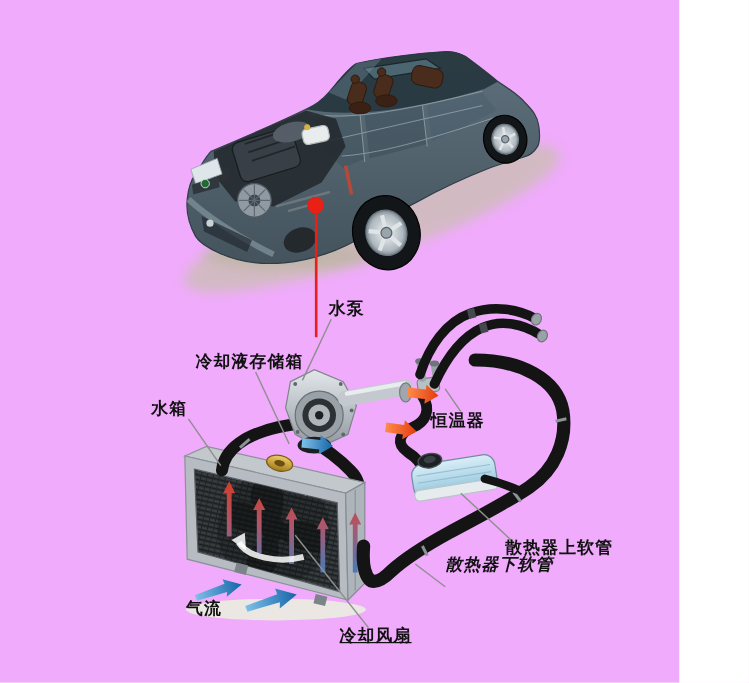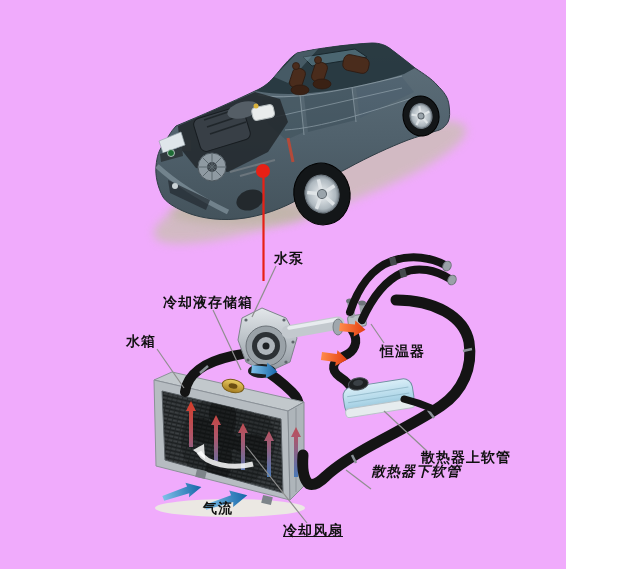--- a/index.html
+++ b/index.html
@@ -303,19 +303,19 @@
     <line class="leader" x1="384" y1="343" x2="371" y2="324"></line>
     <line class="leader" x1="428" y1="452" x2="384" y2="411"></line>
     <line class="leader" x1="371" y1="489" x2="346" y2="470"></line>
     <line class="leader" x1="307" y1="523" x2="246" y2="446"></line>
   </g>
 </svg>
 
 <div class="diagram-label" style="left:274px;top:251px;">水泵</div>
 <div class="diagram-label" style="left:163px;top:295px;">冷却液存储箱</div>
 <div class="diagram-label" style="left:126px;top:334px;">水箱</div>
-<div class="diagram-label" style="left:380px;top:344px;">恒温器</div>
+<div class="diagram-label" style="left:359px;top:344px;">恒温器</div>
 <div class="diagram-label" style="left:421px;top:450px;">散热器上软管</div>
 <div class="diagram-label" style="left:371px;top:464px;font-style:italic;">散热器下软管</div>
-<div class="diagram-label" style="left:155px;top:501px;margin-left:48px;">气流</div>
+<div class="diagram-label" style="left:155px;top:501px;">气流</div>
 <div class="diagram-label" style="left:283px;top:523px;text-decoration:underline;">冷却风扇</div>
 
 </div>
 
 </body></html>

